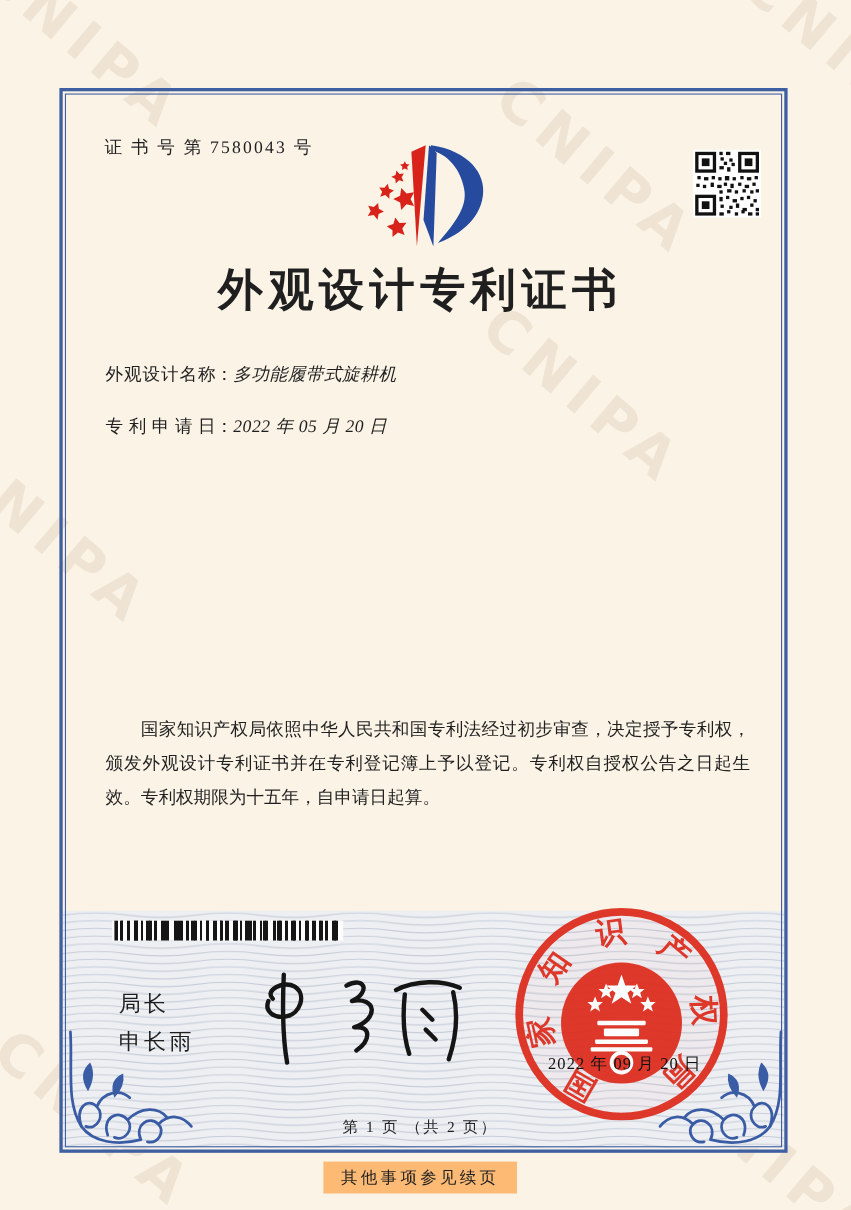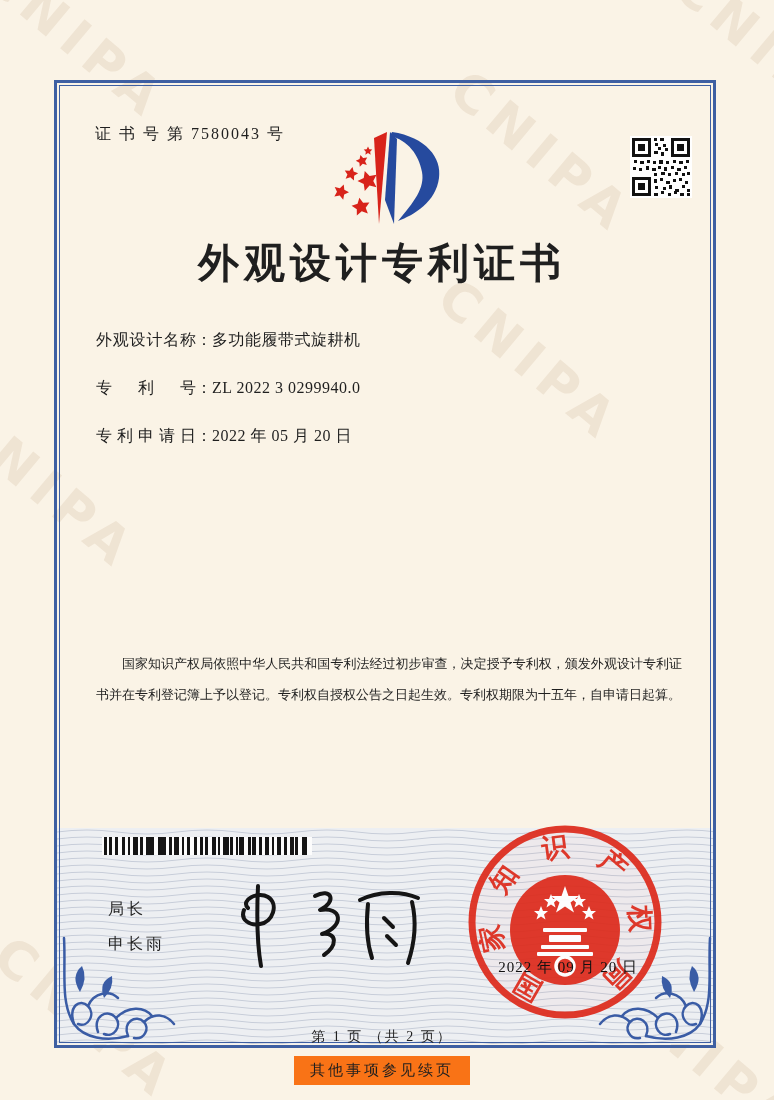--- a/index.html
+++ b/index.html
@@ -32,54 +32,54 @@
     position:absolute;left:54px;top:236px;width:656px;z-index:5;
     text-align:center;font-size:41px;font-weight:bold;letter-spacing:5px;
   }
   .fields{position:absolute;left:96px;top:330px;width:586px;z-index:5;font-size:16px;}
   .frow{height:48px;white-space:nowrap;}
   .flabel{
     display:inline-block;width:100px;text-align:justify;text-align-last:justify;
     vertical-align:top;
   }
   .fcolon{display:inline-block;width:16px;}
-  .fvalue{letter-spacing:0.5px;}
+  .fvalue{letter-spacing:0.5px;font-style:italic;}
   .grant-row{position:relative;height:24px;}
   .gvalue2{position:absolute;left:372px;letter-spacing:0.5px;}
   .body-text{
     position:absolute;left:96px;top:648px;width:586px;z-index:5;
-    font-size:13px;line-height:31px;text-align:justify;
+    font-size:16px;line-height:31px;text-align:justify;
   }
   .body-text p{margin:0;text-indent:2em;}
   .barcode{
     position:absolute;left:102px;top:837px;width:210px;height:18px;z-index:5;
     background-color:#fcfcfc;
     background-image:
       repeating-linear-gradient(90deg,#151515 0 2px,transparent 2px 6px),
       repeating-linear-gradient(90deg,#151515 0 1px,transparent 1px 9px),
       repeating-linear-gradient(90deg,#151515 0 3px,transparent 3px 13px);
     background-position:2px 0,4px 0,7px 0;background-repeat:no-repeat;
     background-size:202px 100%,202px 100%,202px 100%;
   }
-  .officer{position:absolute;left:108px;z-index:5;font-size:16px;letter-spacing:3px;}
+  .officer{position:absolute;left:108px;z-index:5;font-size:20px;letter-spacing:3px;}
   .officer.t1{top:899px;}
   .officer.t2{top:934px;font-family:Liberation Mono, monospace;}
   .sig{position:absolute;left:220px;top:878px;z-index:5;}
   .seal{position:absolute;left:455px;top:812px;z-index:6;opacity:0.93;}
   .seal-date{
     position:absolute;left:470px;top:958px;width:196px;z-index:7;
     text-align:center;font-size:15px;letter-spacing:1px;color:#111;
   }
   .page-num{
     position:absolute;left:54px;top:1016px;width:656px;z-index:5;
-    text-align:center;font-size:14px;letter-spacing:2px;margin-top:12px;
+    text-align:center;font-size:14px;letter-spacing:2px;
   }
   .note-wrap{position:absolute;left:54px;top:1056px;width:656px;z-index:5;text-align:center;}
   .note{
-    display:inline-block;background:#f97316;padding:5px 16px;
+    display:inline-block;background:#fdba74;padding:5px 16px;
     font-size:15px;letter-spacing:3px;
   }
 </style>
 </head>
 <body>
 
 <div class="page">
 
   <div class="wm" style="left:-34px;top:8px;">CNIPA</div>
   <div class="wm" style="left:656px;top:18px;">CNIPA</div>
@@ -216,23 +216,20 @@
       </g>
   </svg>
 
   <div class="title">外观设计专利证书</div>
 
   <div class="fields">
     <div class="frow">
       <span class="flabel">外观设计名称</span><span class="fcolon">：</span><span class="fvalue">多功能履带式旋耕机</span>
     </div>
     <div class="frow">
-      <span class="flabel">专利号</span><span class="fcolon">：</span><span class="fvalue">ZL 2022 3 0299940.0</span>
-    </div>
-    <div class="frow">
       <span class="flabel">专利申请日</span><span class="fcolon">：</span><span class="fvalue">2022 年 05 月 20 日</span>
     </div>
   </div>
 
   <div class="body-text">
     <p>国家知识产权局依照中华人民共和国专利法经过初步审查，决定授予专利权，颁发外观设计专利证书并在专利登记簿上予以登记。专利权自授权公告之日起生效。专利权期限为十五年，自申请日起算。</p>
   </div>
 
   <div class="barcode"></div>
 

